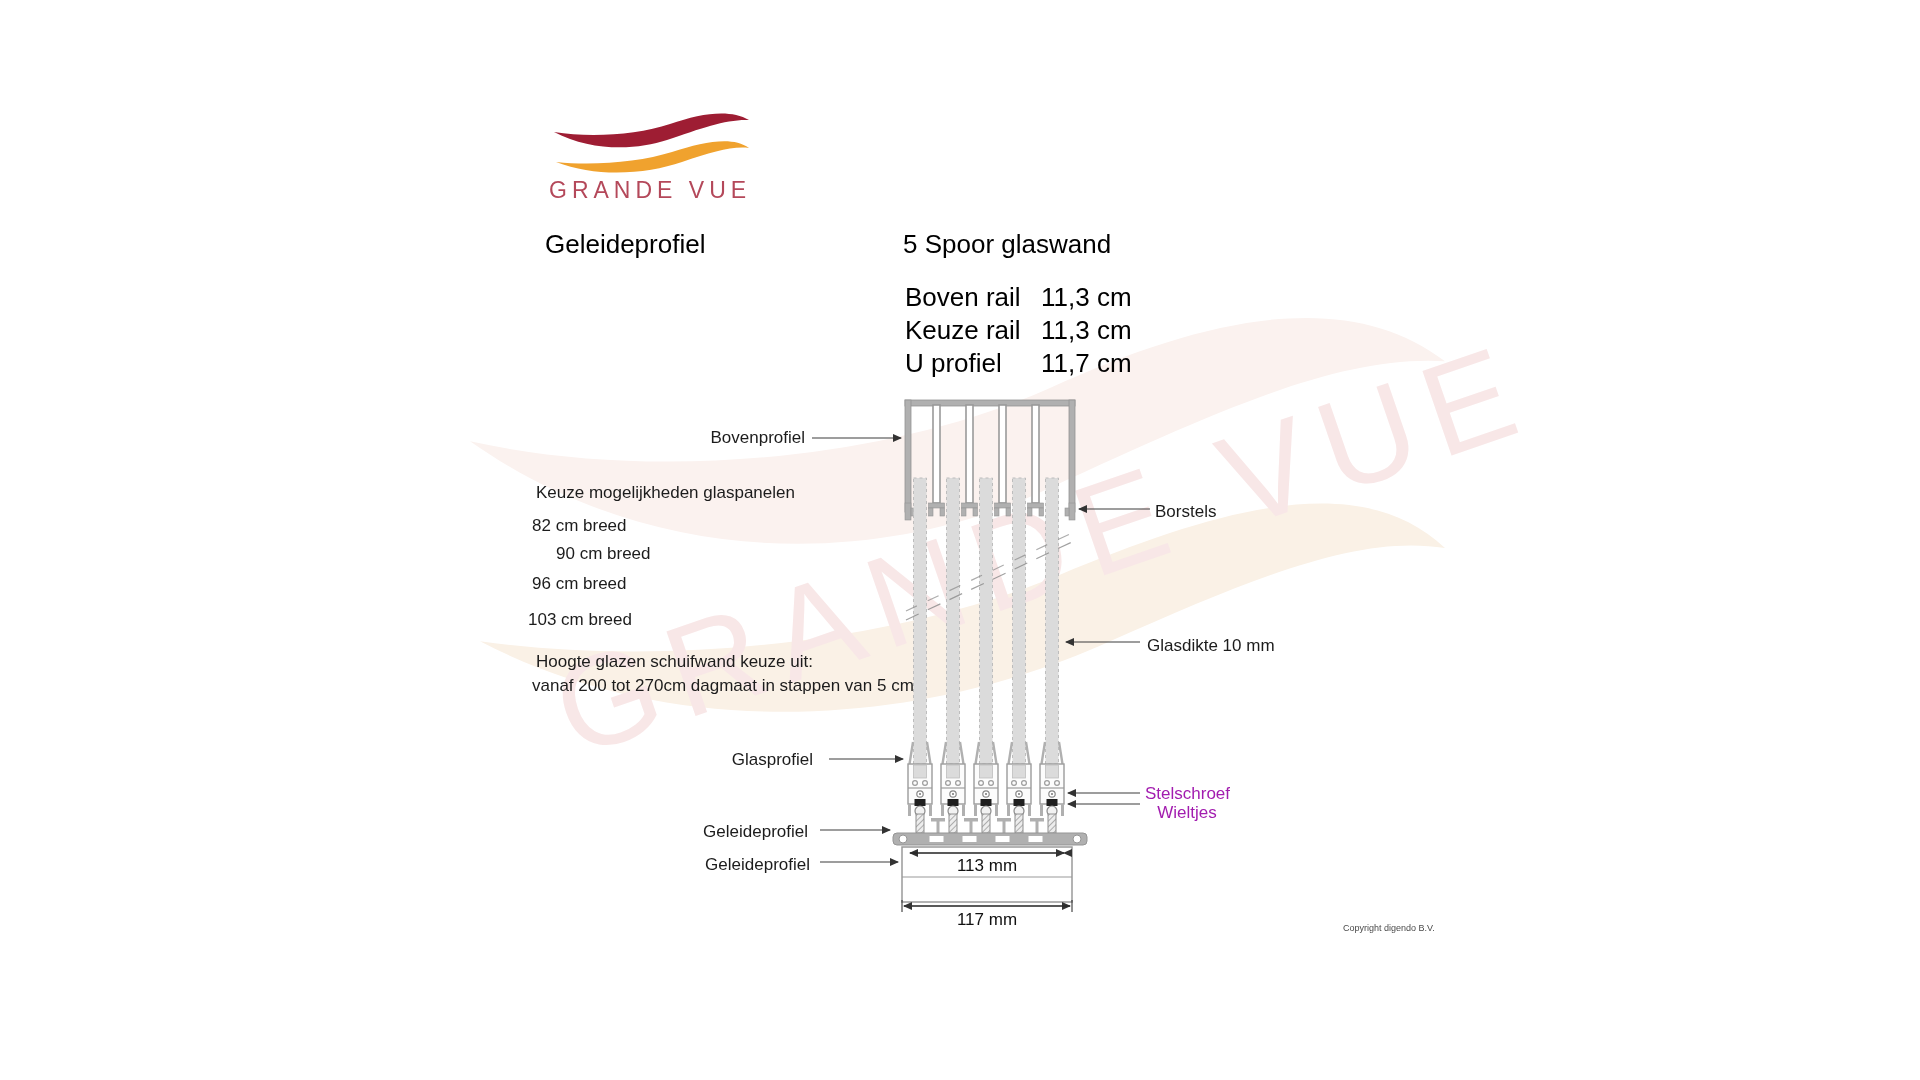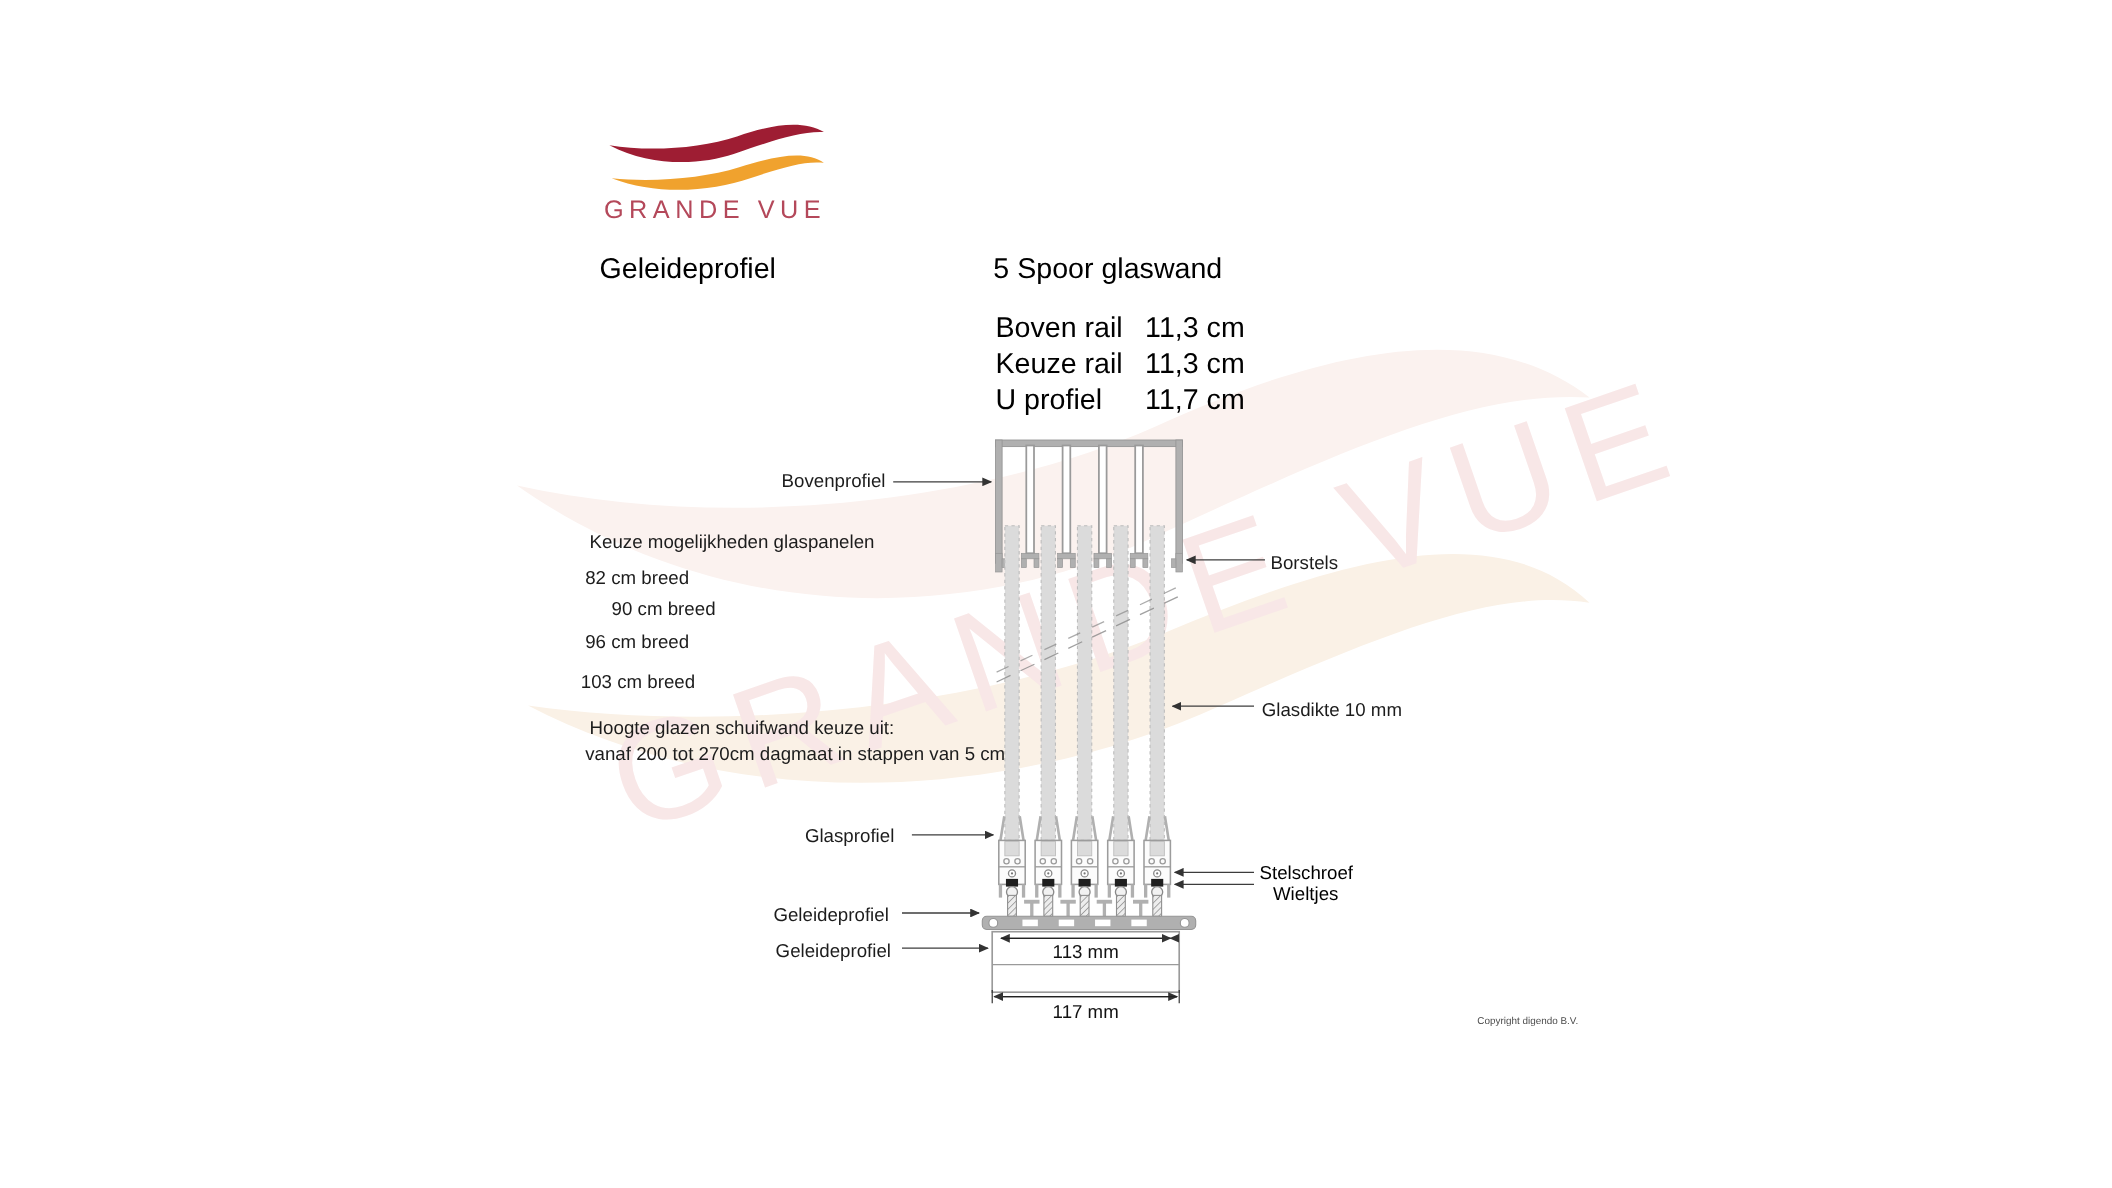--- a/index.html
+++ b/index.html
@@ -20,21 +20,21 @@
   .h1{position:absolute;top:229px;font-size:26px;color:#000;white-space:nowrap;}
 
   .specs{position:absolute;left:905px;top:281px;font-size:26px;color:#000;}
   .spec-row{display:flex;line-height:33px;}
   .spec-label{display:inline-block;width:136px;}
 
   .txt{position:absolute;font-size:17px;line-height:1.15;color:#1c1c1c;white-space:nowrap;}
   .lbl{position:absolute;font-size:17px;line-height:1.15;color:#1c1c1c;white-space:nowrap;}
   .lbl.r{text-align:center;}
   .lbl-stack{position:absolute;left:1145px;top:785px;width:84px;text-align:center;
-             font-size:17px;line-height:1.1;color:#000000;}
+             font-size:17px;line-height:1.1;color:#a21caf;}
 
   .diagram{position:absolute;left:0;top:0;width:1920px;height:1080px;}
   .diagram text{font-family:"Liberation Sans",sans-serif;font-size:17px;fill:#111;}
 
   .copyright{position:absolute;left:1343px;top:923px;font-size:9px;color:#4a4a4a;white-space:nowrap;}
 </style>
 </head>
 <body>
 
 <div class="page">

